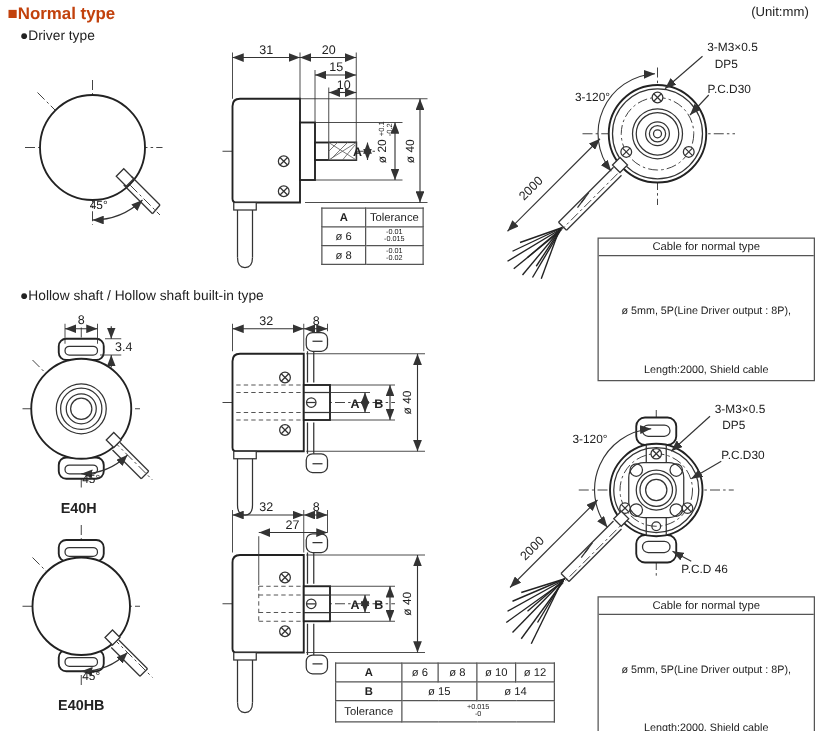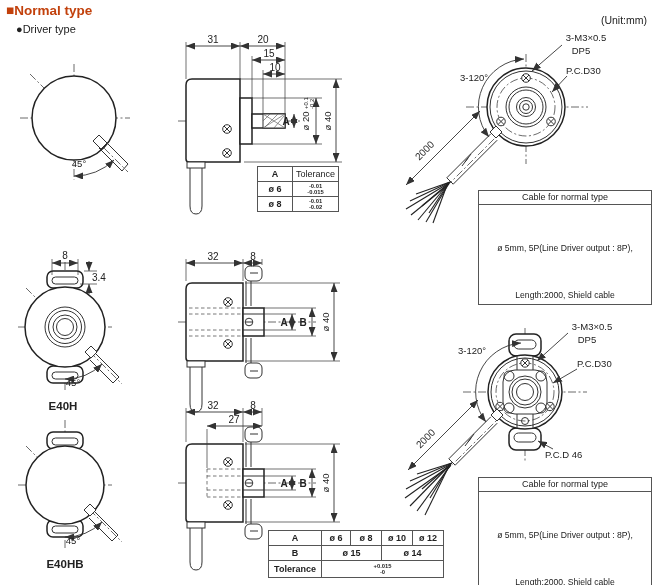--- a/index.html
+++ b/index.html
@@ -1,20 +1,20 @@
 <!DOCTYPE html>
 <html><head>
 <meta charset="utf-8">
 <style>
   html,body{margin:0;padding:0;background:#fff;}
   #canvas{position:relative;width:655px;height:585px;background:#fff;overflow:hidden;
           font-family:"Liberation Sans",sans-serif;color:#222;}
   #draw{position:absolute;left:0;top:0;}
   .hdr-title{position:absolute;left:6px;top:3px;font-size:13.5px;font-weight:bold;color:#c2410c;}
-  .hdr-unit{position:absolute;right:8px;top:14px;font-size:10.5px;color:#222;}
+  .hdr-unit{position:absolute;right:8px;top:4px;font-size:10.5px;color:#222;}
   .sec-label{position:absolute;font-size:11px;color:#222;}
   .sec-shaft{left:16px;top:23px;}
   .sec-hollow{left:16px;top:231px;}
 
   svg text{font-family:"Liberation Sans",sans-serif;fill:#222;}
   .dim{font-size:10px;}
   .dimb{font-size:10px;font-weight:bold;}
   .ann{font-size:9.5px;}
   .tiny{font-size:6px;}
   .mod{font-size:11.5px;font-weight:bold;}
@@ -24,21 +24,21 @@
   .lnw{stroke:#333;stroke-width:1;fill:#fff;}
   .cl{stroke:#444;stroke-width:0.8;fill:none;stroke-dasharray:8 2.5 2 2.5;}
   .hid{stroke:#555;stroke-width:0.8;fill:none;stroke-dasharray:3.5 2.5;}
   .dimln{stroke:#333;stroke-width:0.9;fill:none;}
   .ext{stroke:#333;stroke-width:0.7;fill:none;}
   .hat{stroke:#666;stroke-width:0.7;fill:none;}
   .wire{stroke:#222;stroke-width:1.1;fill:none;}
 
   .ttable{position:absolute;border-collapse:collapse;table-layout:fixed;background:#fff;}
   .ttable td,.ttable th{border:1px solid #555;text-align:center;vertical-align:middle;
-      padding:0;font-size:9px;color:#222;font-weight:bold;}
+      padding:0;font-size:9px;color:#222;}
   .ttable th{font-weight:bold;}
   .ttable .reg{font-weight:normal;}
   .tol2{display:block;font-size:5.8px;line-height:6px;color:#222;}
 
   .cbox{position:absolute;width:172px;border:1px solid #555;background:#fff;}
   .cbox-title{font-size:9px;text-align:center;border-bottom:1px solid #555;
       padding:1px 0 2px 0;color:#222;}
   .cbox-body{padding:2px 1px 3px 1px;}
   .cbox-line{font-size:8.6px;text-align:center;line-height:11px;color:#222;white-space:nowrap;margin-top:36px;}
 </style>
@@ -446,20 +446,21 @@
       <line class="dimln" x1="478" y1="400" x2="408" y2="470" marker-start="url(#ar)" marker-end="url(#are)"></line>
       <g transform="translate(428,441) rotate(-45)">
         <text class="dim" x="0" y="0" text-anchor="middle">2000</text>
       </g>
     </g>
   </svg>
 
   <div class="hdr-title">■Normal type</div>
   <div class="hdr-unit">(Unit:mm)</div>
   <div class="sec-label sec-shaft">●Driver type</div>
+  <div class="sec-label sec-hollow">●Hollow shaft / Hollow shaft built-in type</div>
 
   <table class="ttable" style="left:257px;top:166px;width:82px;">
     <tbody>
         <tr style="height:15px;">
       <th style="width:34px;">A</th>
       <th class="reg">Tolerance</th>
     </tr>
     <tr style="height:15px;">
       <td>ø 6</td>
       <td>

